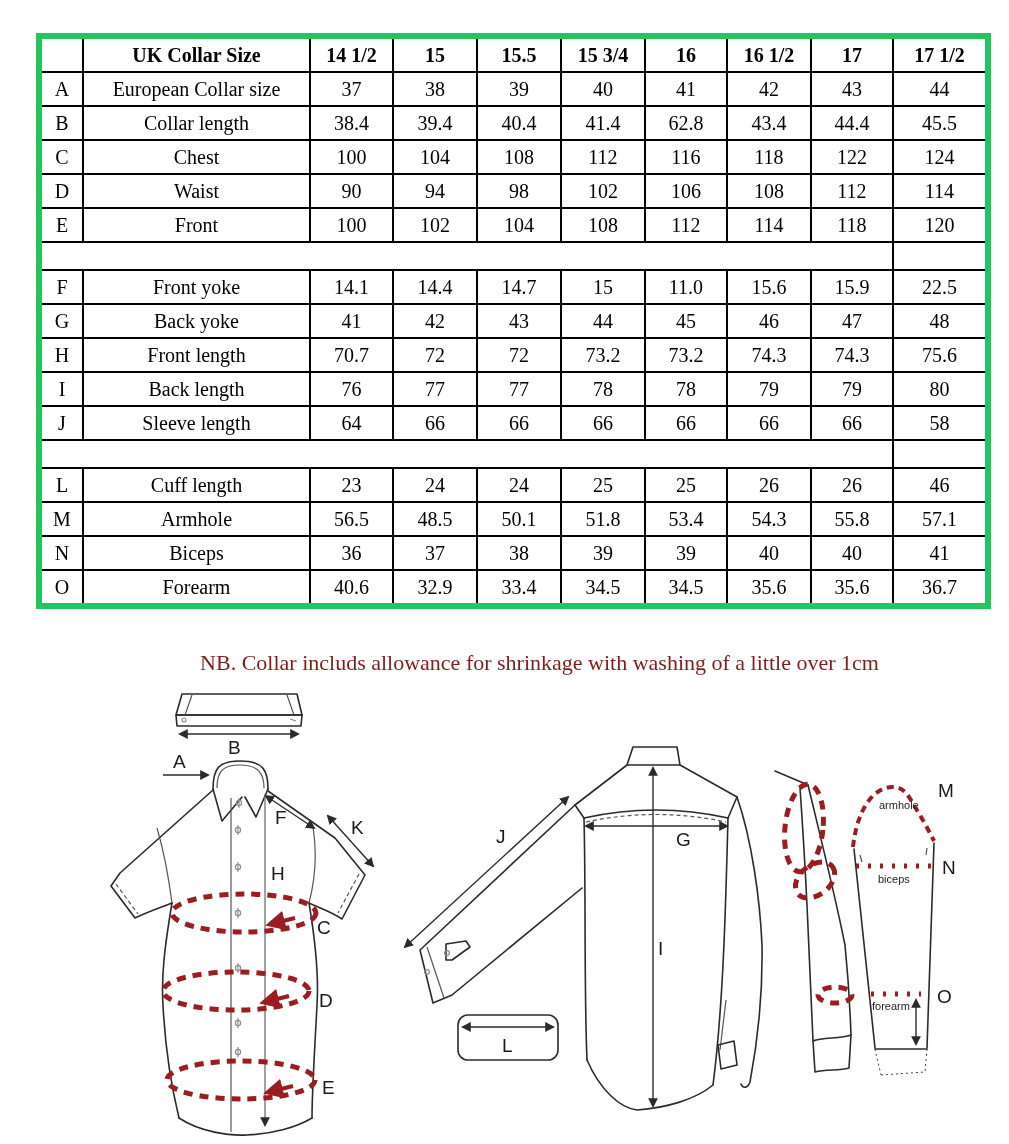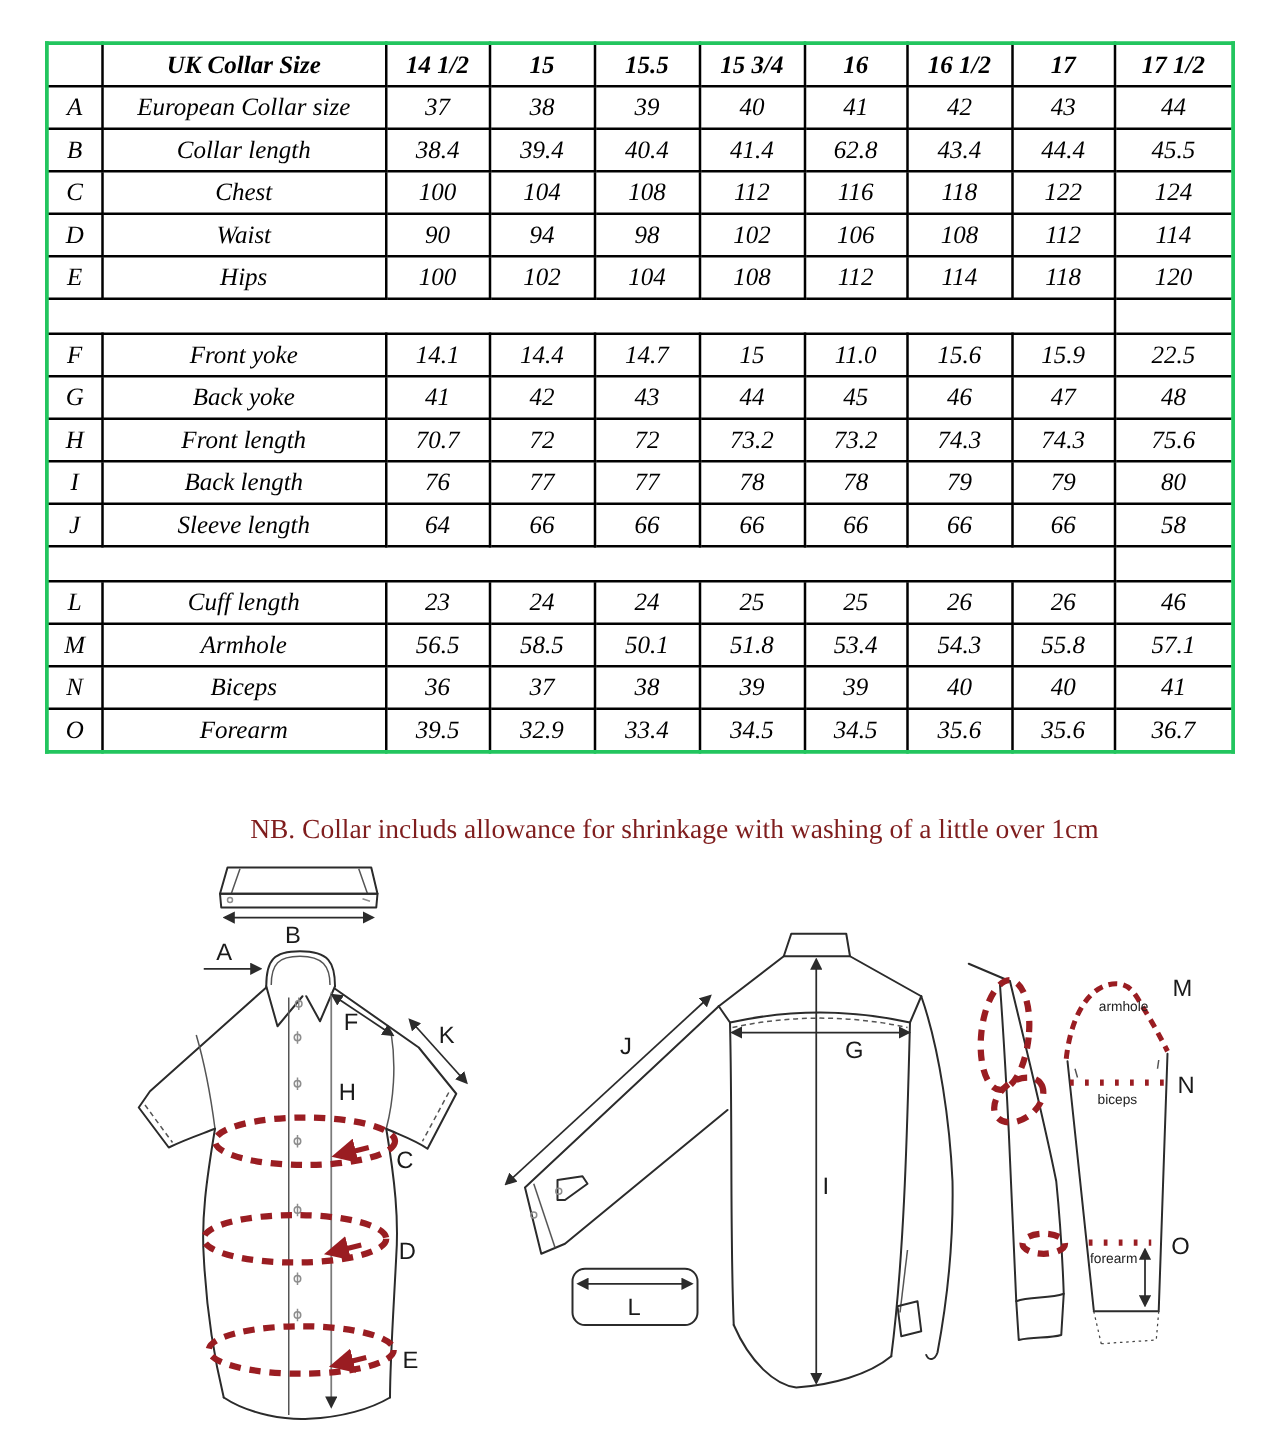--- a/index.html
+++ b/index.html
@@ -1,20 +1,20 @@
 <!DOCTYPE html>
 <html><head>
 <meta charset="utf-8">
 <style>
   html,body{margin:0;padding:0;background:#fff;}
   .page{position:relative;width:1009px;height:1144px;background:#fff;overflow:hidden;
         font-family:"Liberation Serif",serif;}
   
   table.size-chart{position:absolute;left:36px;top:33px;width:949px;
-    border-collapse:collapse;table-layout:fixed;border:3px solid #22c55e;font-style:italic;}
+    border-collapse:collapse;table-layout:fixed;border:6px solid #22c55e;}
   .size-chart td{border:2px solid #000;text-align:center;font-size:20px;color:#000;
     height:32px;padding:0;line-height:1;white-space:nowrap;}
   .size-chart tr.hdr td{font-weight:bold;}
   .size-chart td.gap-main,.size-chart td.gap-last{height:26px;}
   
   .note{position:absolute;left:0;top:650px;width:1009px;text-align:center;
     font-size:22px;color:#7f1d1d;padding-left:35px;}
   
   .diag{position:absolute;}
   svg{display:block;}
@@ -106,21 +106,21 @@
           <td>94</td>
           <td>98</td>
           <td>102</td>
           <td>106</td>
           <td>108</td>
           <td>112</td>
           <td>114</td>
         </tr>
         <tr>
           <td>E</td>
-          <td>Hips</td>
+          <td>Front</td>
           <td>100</td>
           <td>102</td>
           <td>104</td>
           <td>108</td>
           <td>112</td>
           <td>114</td>
           <td>118</td>
           <td>120</td>
         </tr>
         <tr>
@@ -200,21 +200,21 @@
           <td>25</td>
           <td>25</td>
           <td>26</td>
           <td>26</td>
           <td>46</td>
         </tr>
         <tr>
           <td>M</td>
           <td>Armhole</td>
           <td>56.5</td>
-          <td>58.5</td>
+          <td>48.5</td>
           <td>50.1</td>
           <td>51.8</td>
           <td>53.4</td>
           <td>54.3</td>
           <td>55.8</td>
           <td>57.1</td>
         </tr>
         <tr>
           <td>N</td>
           <td>Biceps</td>
@@ -223,21 +223,21 @@
           <td>38</td>
           <td>39</td>
           <td>39</td>
           <td>40</td>
           <td>40</td>
           <td>41</td>
         </tr>
         <tr>
           <td>O</td>
           <td>Forearm</td>
-          <td>39.5</td>
+          <td>40.6</td>
           <td>32.9</td>
           <td>33.4</td>
           <td>34.5</td>
           <td>34.5</td>
           <td>35.6</td>
           <td>35.6</td>
           <td>36.7</td>
         </tr>
       </tbody>
   </table>

